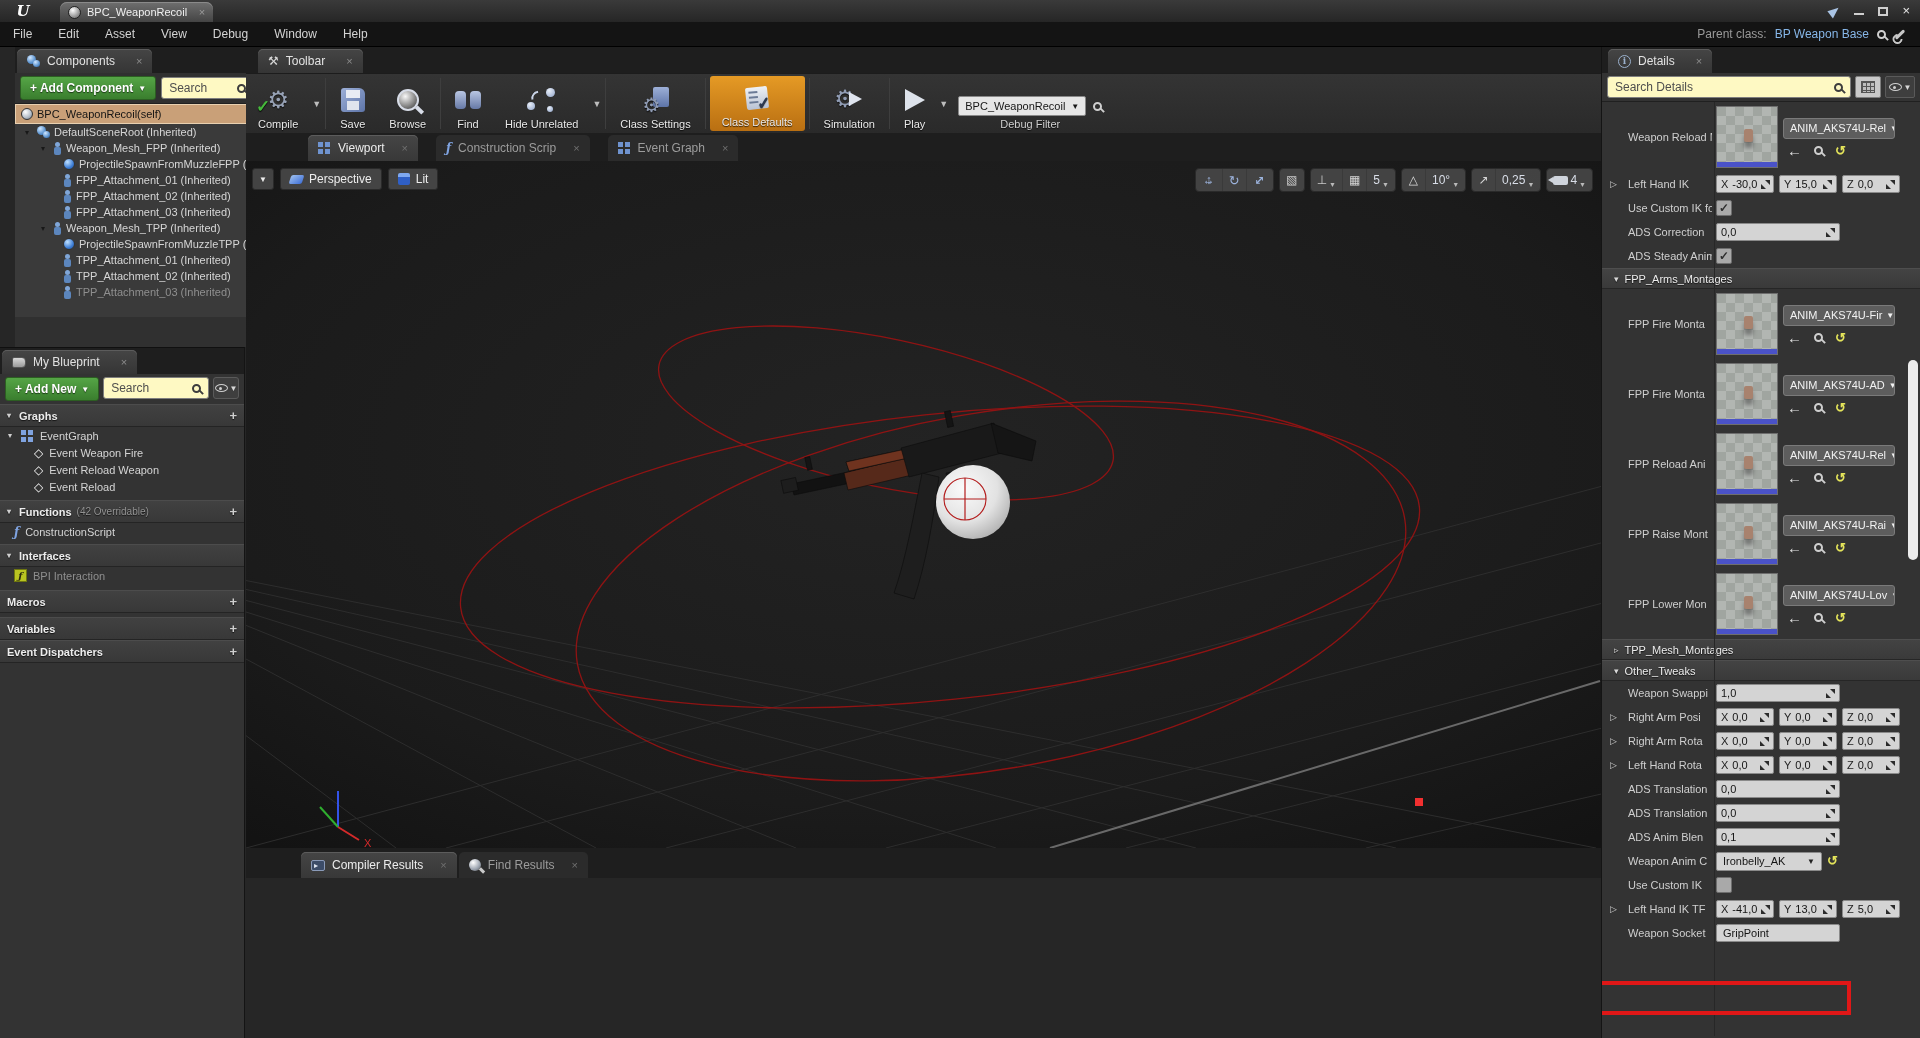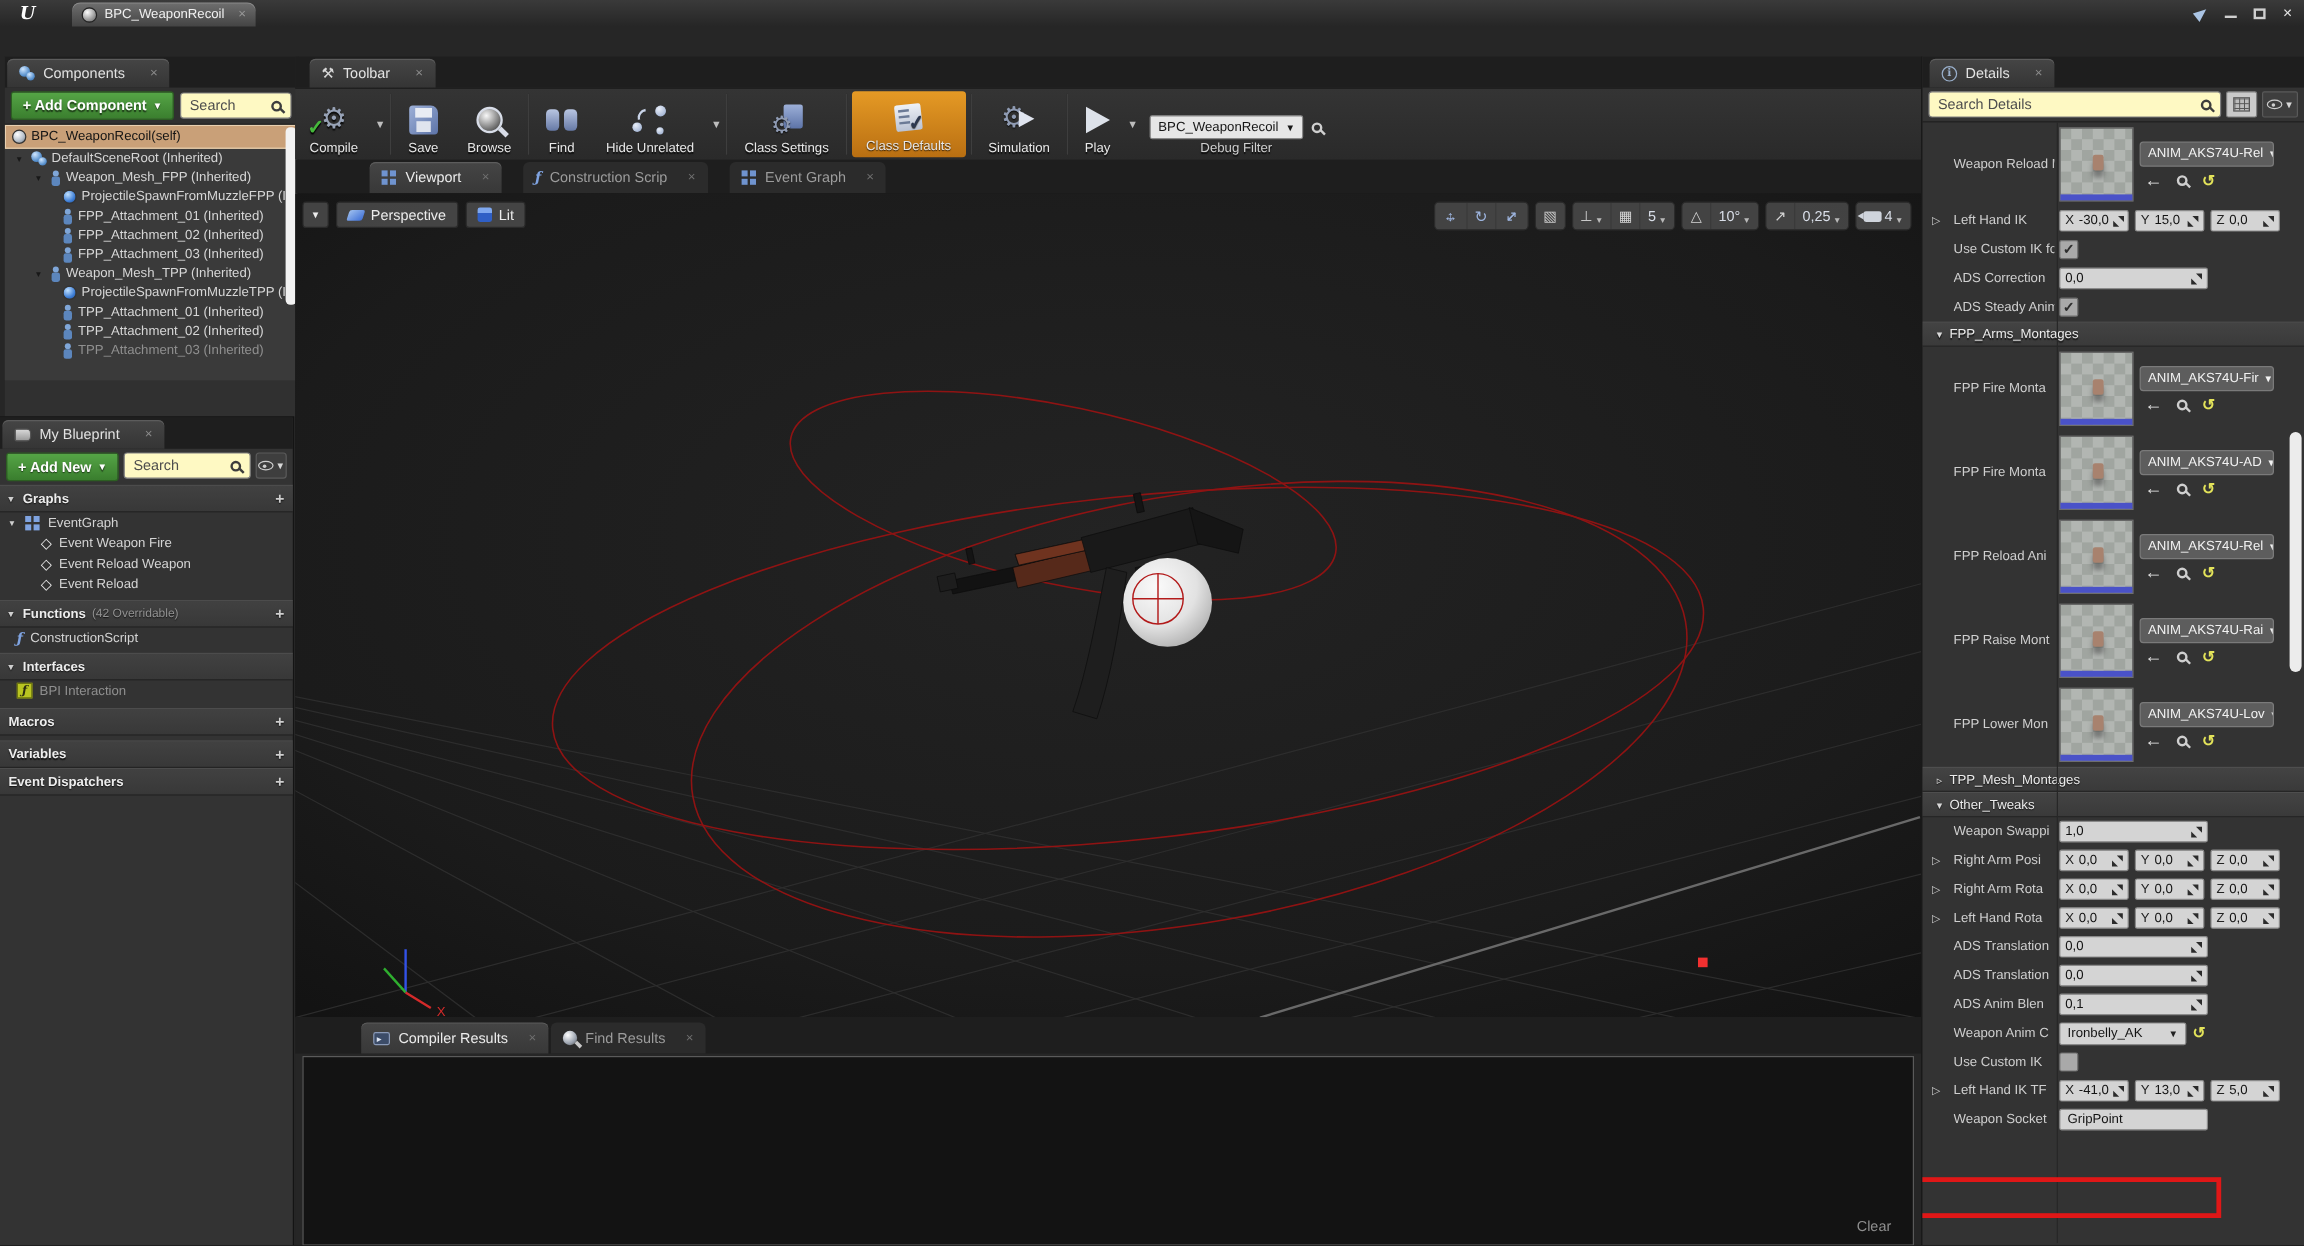--- a/index.html
+++ b/index.html
@@ -35,21 +35,21 @@
   .ptab-row{height:26px;background:#1e1e1e;display:flex;align-items:flex-end;}
   .ptab{height:24px;background:linear-gradient(#454545,#353535);border-radius:5px 5px 0 0;display:flex;align-items:center;gap:7px;padding:0 10px;color:#e2e2e2;font-size:12px;position:relative;box-shadow:inset 0 1px 0 #5c5c5c;}
   .ptab .x{color:#8c8c8c;margin-left:14px;font-size:11px;}
 
   .green-btn{background:linear-gradient(#55a546,#3a7e2e);border:1px solid #2c5e22;border-radius:3px;color:#fff;font-weight:bold;font-size:12px;display:flex;align-items:center;gap:5px;padding:0 9px;height:24px;text-shadow:0 1px 1px rgba(0,0,0,.6);}
   .search-box{background:#fef9c3;border:1px solid #7e7e7e;border-radius:3px;height:22px;display:flex;align-items:center;padding:0 7px;color:#4e4e4e;font-size:12px;}
   .search-box .ph{flex:1;}
   .caret{font-size:8px;color:inherit;}
 
   
-  .components{position:absolute;left:4px;top:47px;width:245px;height:300px;background:#303030;border-right:1px solid #141414;}
+  .components{position:absolute;left:15px;top:47px;width:245px;height:300px;background:#303030;border-right:1px solid #141414;}
   .comp-toolbar{display:flex;align-items:center;gap:5px;padding:3px 5px;}
   .comp-toolbar .search-box{flex:1;}
   .tree{position:relative;height:214px;overflow:hidden;background:#3a3a3a;border-top:1px solid #202020;}
   .trow{height:16px;display:flex;align-items:center;gap:4px;color:#d6d6d6;white-space:nowrap;overflow:hidden;font-size:11px;}
   .trow.selected{height:20px;background:#c9a078;color:#141414;border:1px solid #e8d0b0;}
   .texp{color:#181818;font-size:8px;width:8px;flex:none;}
   .ico-sph{width:12px;height:12px;border-radius:50%;flex:none;background:radial-gradient(circle at 35% 30%,#fff,#b9c2cc 55%,#707a86);border:1px solid #333;}
   .ico-sph.blue{background:radial-gradient(circle at 35% 30%,#bfe0ff,#3f7fd6 60%,#1d4c94);}
   .ico-root{position:relative;width:13px;height:12px;flex:none;}
   .ico-root::before,.ico-root::after{content:"";position:absolute;border-radius:50%;background:radial-gradient(circle at 35% 30%,#cfe6ff,#5b93cf 60%,#2c5d99);}
@@ -208,20 +208,35 @@
       <span class="tab-x">×</span>
     </div>
     <div class="win-btns">
       <span class="feather"></span>
       <span class="wmin"></span>
       <span class="wmax"></span>
       <span class="wclose">×</span>
     </div>
   </div>
 
+  <div class="menubar">
+    <span class="menu-item">File</span>
+    <span class="menu-item">Edit</span>
+    <span class="menu-item">Asset</span>
+    <span class="menu-item">View</span>
+    <span class="menu-item">Debug</span>
+    <span class="menu-item">Window</span>
+    <span class="menu-item">Help</span>
+    <span class="menu-right">
+      <span class="pc-label">Parent class:</span>
+      <span class="pc-value">BP Weapon Base</span>
+      <span class="mag"></span>
+      <span class="wrench"></span>
+    </span>
+  </div>
 
   <div class="components">
     <div class="ptab-row">
       <div class="ptab" style="margin-left:2px">
         <span class="ico-root"></span>
         <span>Components</span>
         <span class="x">×</span>
       </div>
     </div>
     <div class="comp-toolbar">
@@ -639,23 +654,20 @@
         <span class="term-ico">▸</span>
         <span>Compiler Results</span>
         <span class="x">×</span>
       </div>
       <div class="gtab">
         <span class="magball"></span>
         <span>Find Results</span>
         <span class="x">×</span>
       </div>
     </div>
-    <div class="bp-content">
-      <span class="clear-link">Clear</span>
-    </div>
   </div>
 
   <div class="details">
     <div class="ptab-row">
       <div class="ptab" style="margin-left:6px">
         <span class="info-ico">i</span>
         <span>Details</span>
         <span class="x">×</span>
       </div>
     </div>

